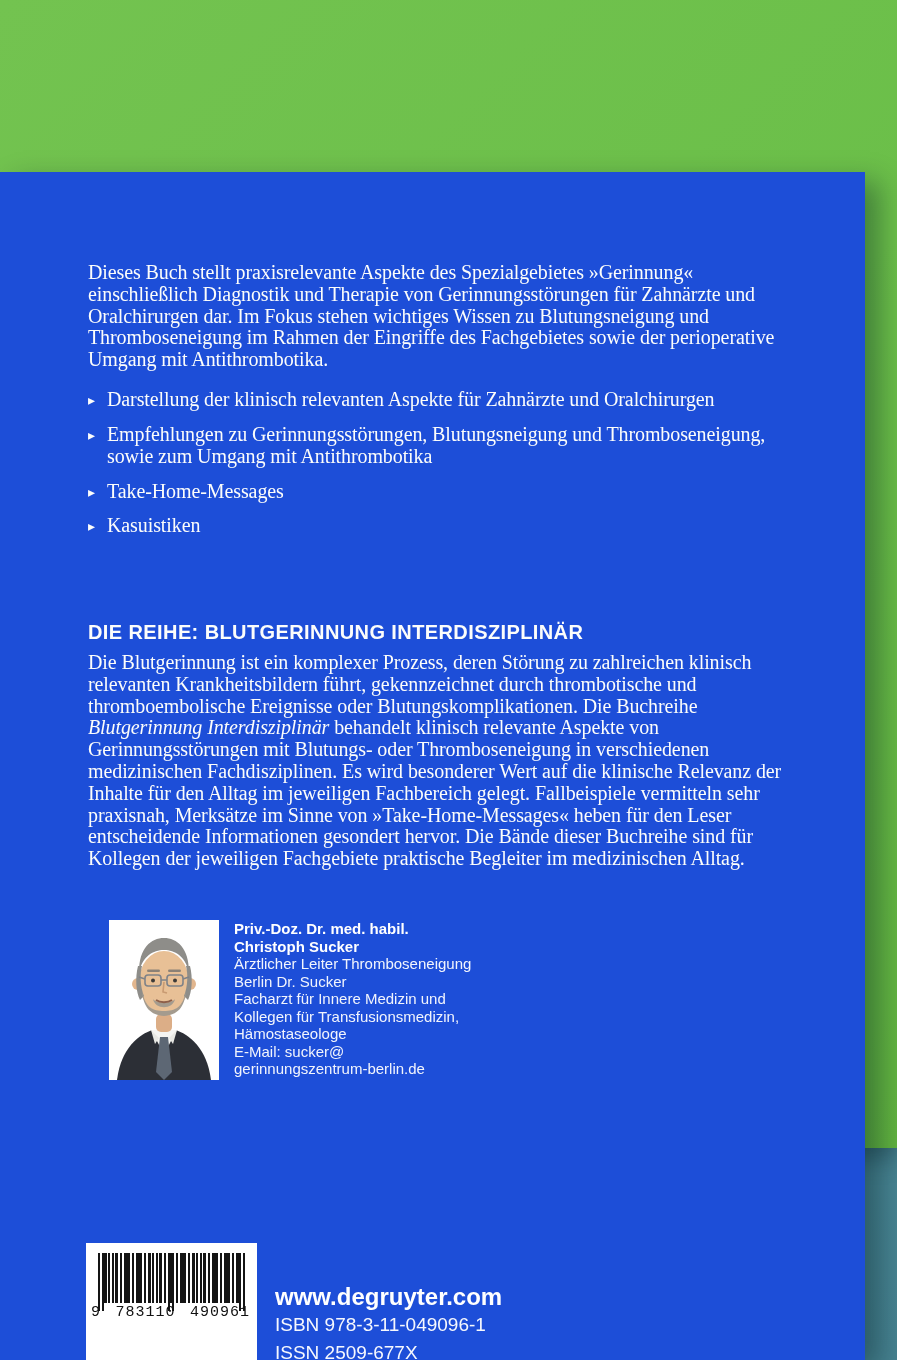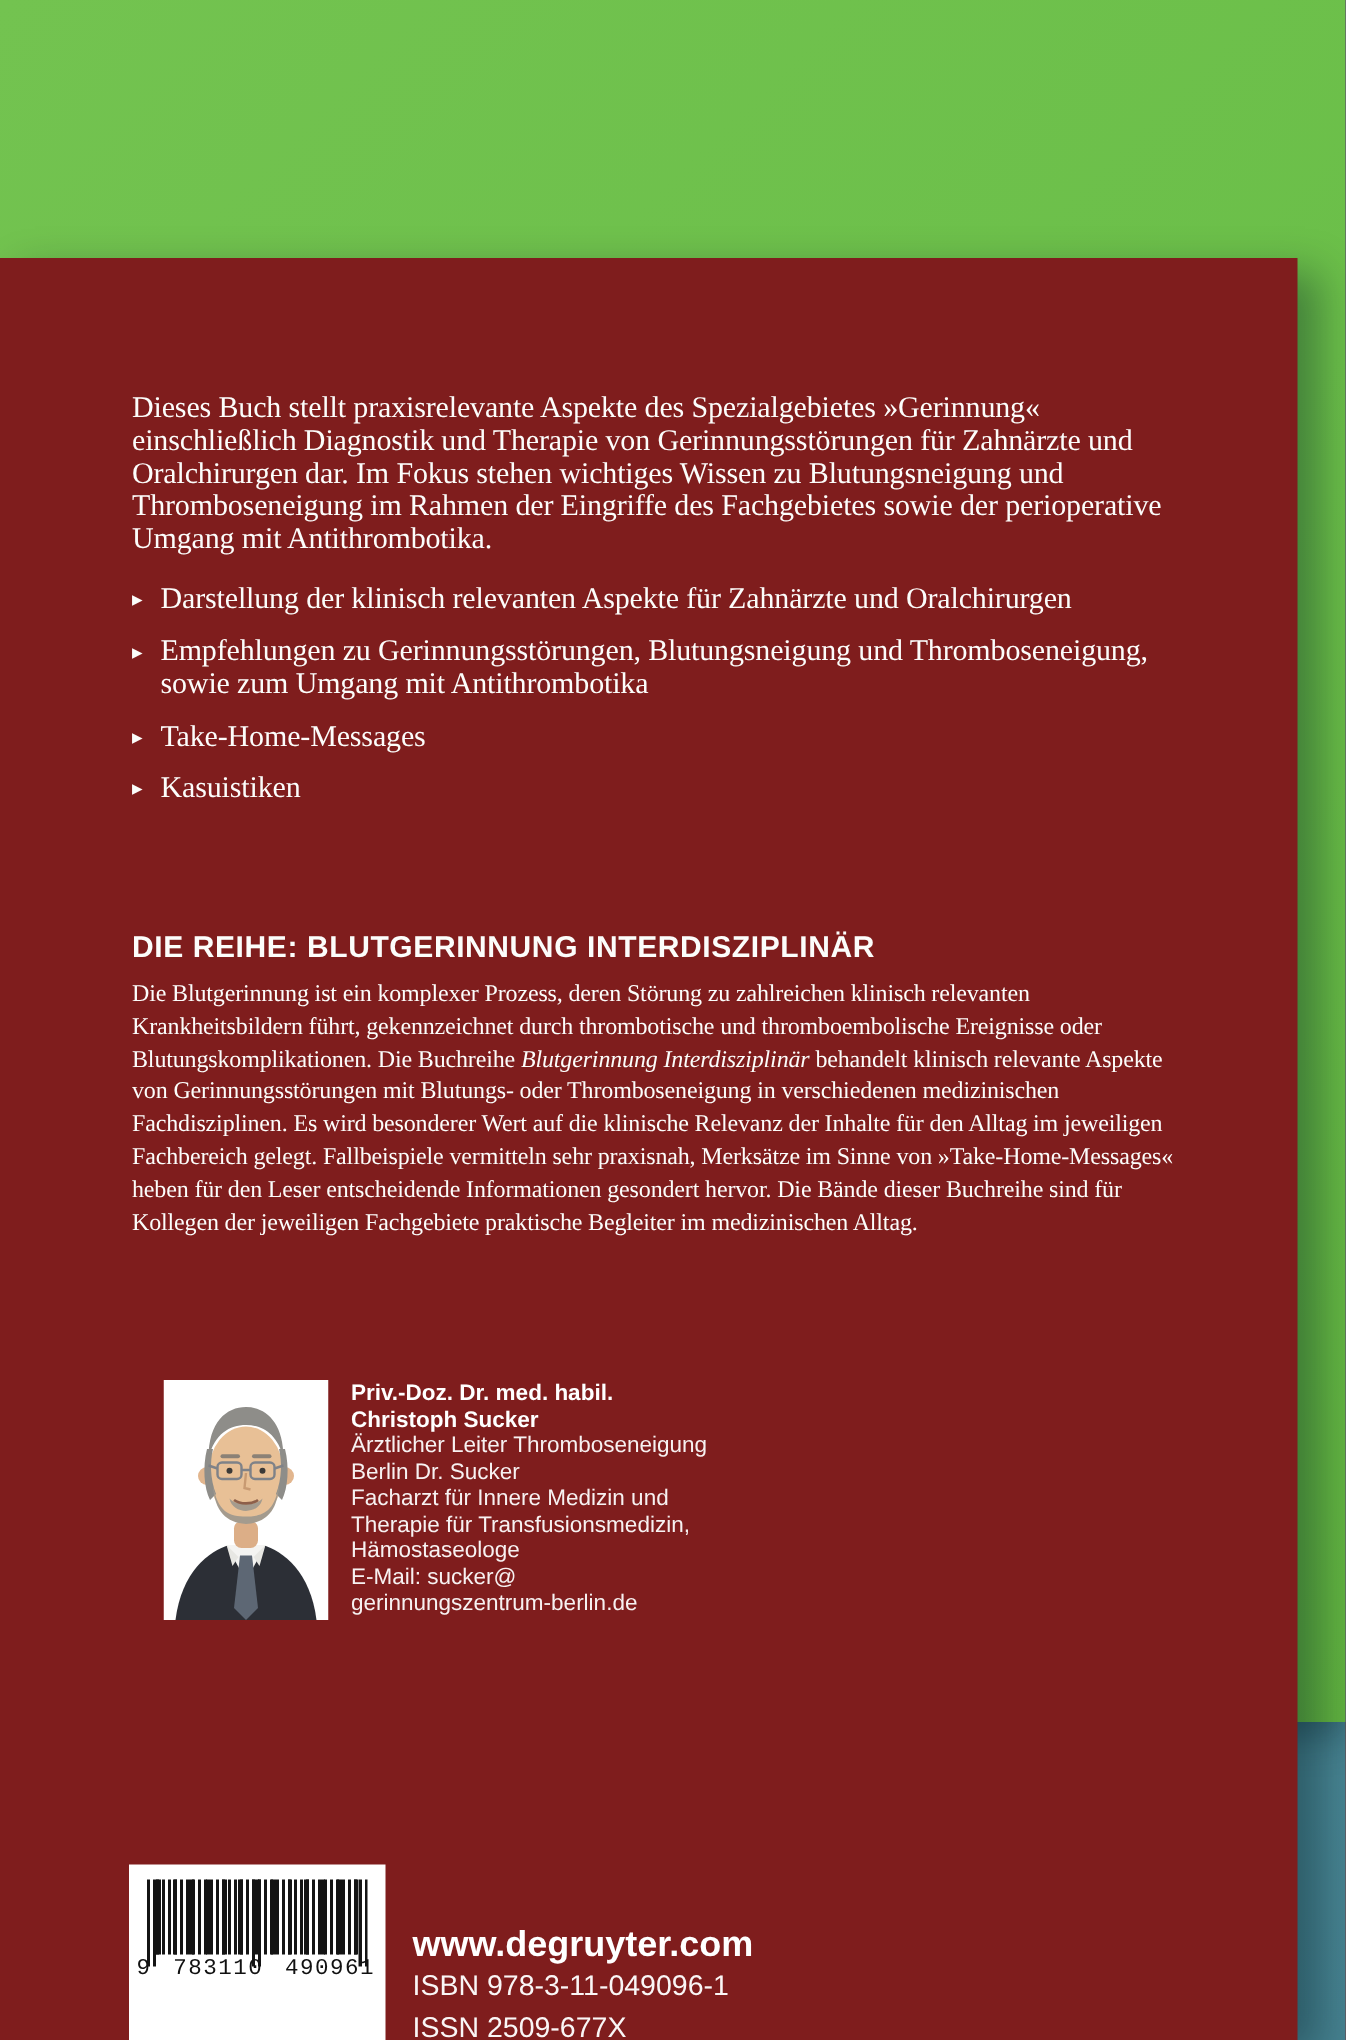--- a/index.html
+++ b/index.html
@@ -13,21 +13,21 @@
     background:linear-gradient(180deg,#4e8d9a 0%,#4a8996 55%,#468290 100%);
   }
   .green-backdrop {
     position:absolute; left:0; top:0; width:897px; height:1148px;
     background:linear-gradient(135deg,#73c350 0%,#6bbf49 55%,#60b23f 100%);
     box-shadow:0 10px 22px rgba(0,20,30,.35);
     z-index:1;
   }
   .cover {
     position:absolute; left:0; top:172px; width:865px; height:1188px;
-    background:#7f1d1d;
+    background:#1d4ed8;
     box-shadow:14px 10px 26px rgba(0,25,35,.38);
     z-index:2; color:#fcfdfb;
   }
   .intro {
     position:absolute; left:88px; top:70px; width:708px;
     font-size:20px; line-height:21.8px; letter-spacing:-0.1px;
   }
   .bullets {
     position:absolute; left:88px; top:216px; width:712px;
     list-style:none; margin:0; padding:0;
@@ -38,21 +38,21 @@
   }
   .bullets .tri {
     position:absolute; left:0; top:1px; font-size:14px;
     font-family:"DejaVu Sans", sans-serif;
   }
   .series { position:absolute; left:88px; top:432px; width:708px; }
   .series-heading {
     font-family:"Liberation Sans", sans-serif; font-weight:bold;
     font-size:20px; line-height:24px; letter-spacing:0.4px; margin:16px 0 8px 0;
   }
-  .series-para { margin:0; font-size:16px; line-height:21.8px; letter-spacing:-0.1px; }
+  .series-para { margin:0; font-size:20px; line-height:21.8px; letter-spacing:-0.1px; }
   .series-para em { font-style:italic; }
   .author { position:absolute; left:87px; top:748px; display:flex;padding-left:22px; }
   .author-photo-box { width:110px; height:160px; flex:0 0 auto; }
   .author-bio {
     margin-left:15px; font-family:"Liberation Sans", sans-serif;
     font-size:15px; line-height:17.5px; color:rgba(255,255,255,.94);
     white-space:nowrap;
   }
   .author-bio .bold { font-weight:bold; color:#ffffff; }
   .footer { position:absolute; left:86px; top:1071px; width:700px; height:117px; }
@@ -147,21 +147,21 @@
           <path d="M44 79 C48 84 62 84 66 79 C64 90 46 90 44 79 Z" fill="#a49b8e"></path>
           <path d="M47 80 C51 83 59 83 63 80" fill="none" stroke="#8d5f4a" stroke-width="1.8"></path>
         </svg>
       </div>
       <div class="author-bio">
         <div class="bold">Priv.-Doz. Dr. med. habil.</div>
         <div class="bold">Christoph Sucker</div>
         <div>Ärztlicher Leiter Thromboseneigung</div>
         <div>Berlin Dr. Sucker</div>
         <div>Facharzt für Innere Medizin und</div>
-        <div>Therapie für Transfusionsmedizin,</div>
+        <div>Kollegen für Transfusionsmedizin,</div>
         <div>Hämostaseologe</div>
         <div>E-Mail: sucker@</div>
         <div>gerinnungszentrum-berlin.de</div>
       </div>
     </div>
 
     <div class="footer">
       <div class="barcode-box">
         <div class="barcode-bars"></div>
         <div class="guard g-left"></div>

